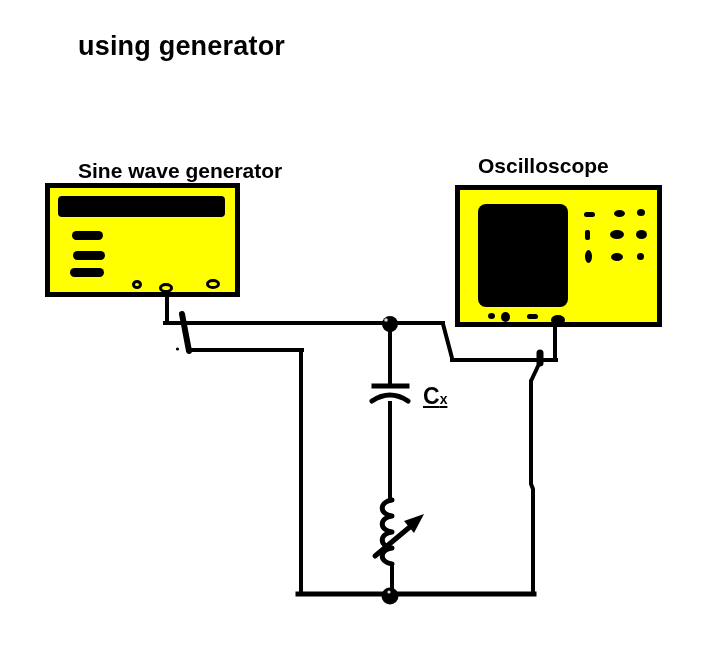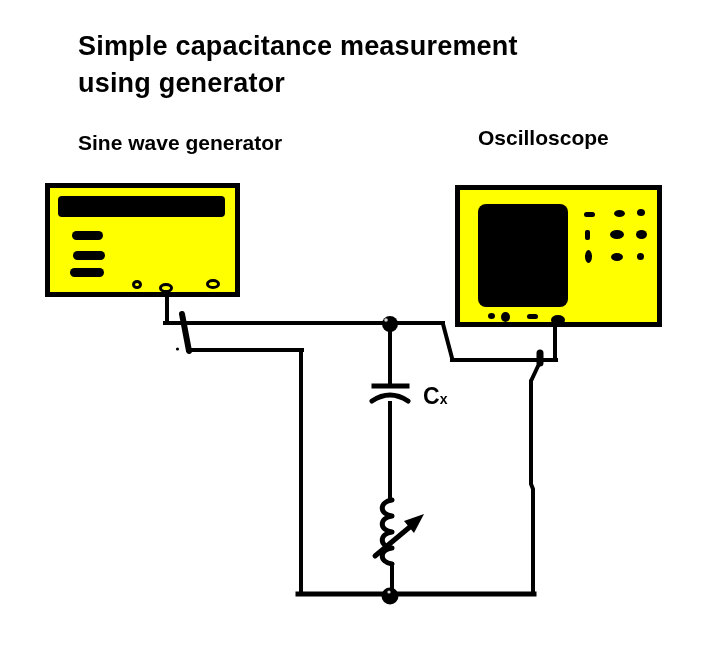--- a/index.html
+++ b/index.html
@@ -6,21 +6,21 @@
   .canvas{
     position:relative;width:706px;height:664px;overflow:hidden;
     background:var(--canvas,#ffffff);
     font-family:"Liberation Sans", sans-serif;
     color:var(--ink,#000);
   }
   .title{
     position:absolute;left:78px;top:28px;
     font-size:27px;font-weight:bold;line-height:37px;letter-spacing:.2px;
   }
-  .dev-label{position:absolute;font-size:21px;font-weight:bold;}
+  .dev-label{position:absolute;font-size:21px;font-weight:bold;margin-top:28px;}
   .gen-label{left:78px;top:131px;}
   .scope-label{left:478px;top:126px;text-align:right;}
 
   
   .device{
     position:absolute;box-sizing:border-box;
     background:var(--device-fill,#ffff00);
     border:5px solid var(--ink,#000);
   }
   .generator{left:45px;top:183px;width:195px;height:114px;}
@@ -62,31 +62,30 @@
   .wire.thick{stroke-width:5;}
   .wire.round{stroke-linecap:round;stroke-linejoin:round;}
   .wire.blob{stroke-width:7;stroke-linecap:round;}
   .wire.diag2{stroke-width:6;stroke-linecap:round;}
   .dot{fill:var(--ink,#000);stroke:none;}
   .dot-hl{fill:var(--canvas,#fff);stroke:none;opacity:.85;}
   .head{fill:var(--ink,#000);stroke:none;}
 
   .cx-label{
     position:absolute;left:423px;top:385px;z-index:3;
-    font-size:23px;font-weight:bold;line-height:23px;
+    font-size:23px;font-weight:bold;line-height:23px;text-decoration:underline;
   }
   .cx-label .sub{font-size:14px;font-weight:bold;}
 </style>
 </head>
 <body>
 
 <div class="canvas">
 
   <div class="title">
-    <div>Simple capacitance measurement</div>
     <div>using generator</div>
   </div>
 
   <div class="dev-label gen-label">Sine wave generator</div>
   <div class="dev-label scope-label">Oscilloscope</div>
 
   <div class="device generator">
     <div class="gen-display"></div>
     <div class="pill p1"></div>
     <div class="pill p2"></div>

